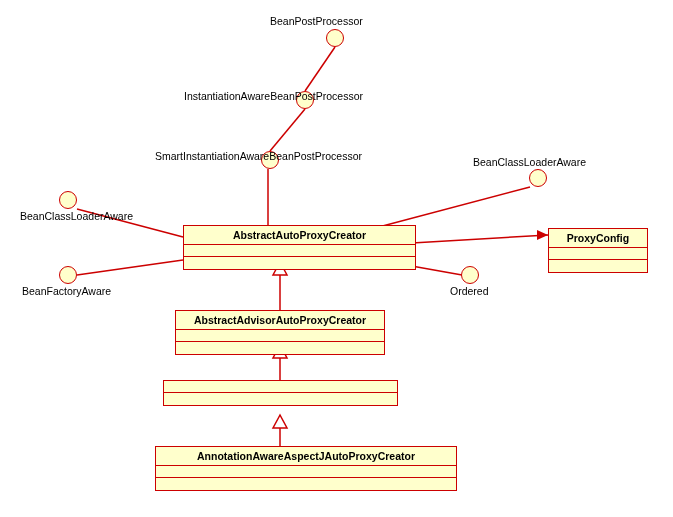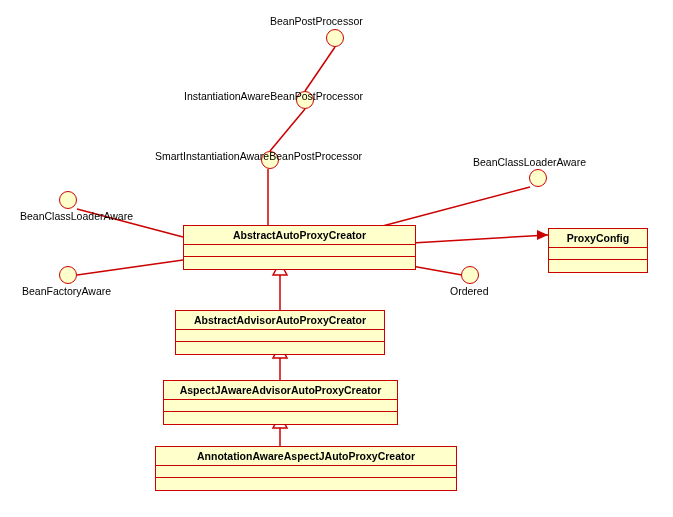--- a/index.html
+++ b/index.html
@@ -120,21 +120,20 @@
     <div class="class-section"></div>
   </div>
 
   <div class="uml-class" style="left:175px; top:310px; width:210px;">
     <div class="class-name">AbstractAdvisorAutoProxyCreator</div>
     <div class="class-section"></div>
     <div class="class-section"></div>
   </div>
 
   <div class="uml-class" style="left:163px; top:380px; width:235px;">
-    <div class="class-name">AspectJAwareAdvisorAutoProxyCreator</div>
     <div class="class-section"></div>
     <div class="class-section"></div>
   </div>
 
   <div class="uml-class" style="left:155px; top:446px; width:302px;">
     <div class="class-name">AnnotationAwareAspectJAutoProxyCreator</div>
     <div class="class-section"></div>
     <div class="class-section"></div>
   </div>
 

